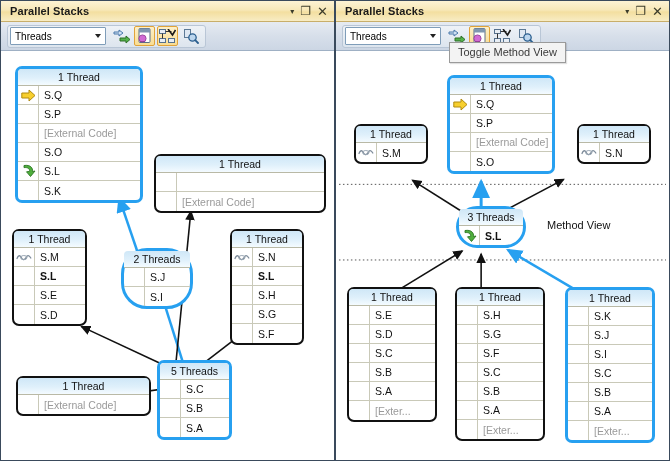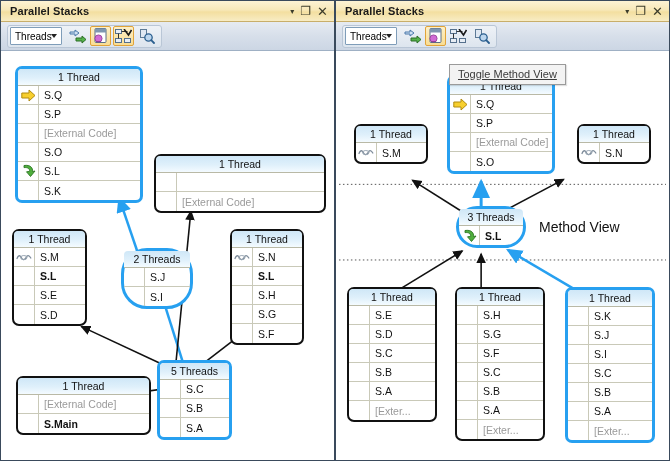--- a/index.html
+++ b/index.html
@@ -67,21 +67,21 @@
   .tb-group {
     display: flex; align-items: center;
     gap: 2px;
     background: linear-gradient(to bottom, #eef2f7, #dde5ee);
     border: 1px solid #b9c6d6;
     border-radius: 3px;
     padding: 1px 4px 1px 2px;
     height: 23px;
   }
   .combo {
-    width: 52px; height: 18px;
+    width: 96px; height: 18px;
     background: #ffffff;
     border: 1px solid #7f9db9;
     border-radius: 1px;
     display: flex; align-items: center;
     font-size: 10px;
     color: #000;
     padding-left: 4px;
     position: relative;
     margin-right: 3px;
   }
@@ -171,23 +171,24 @@
   .row .label {
     padding-left: 5px;
     white-space: nowrap;
     overflow: hidden;
   }
   .row.ext .label { color: #9a9a9a; }
   .row.bold .label { font-weight: bold; }
 
   .plain-text {
     position: absolute;
-    font-size: 14px;
+    font-size: 11px;
     color: #111;
     z-index: 12;
+    margin-left: 8px;
   }
   svg { display:block; }
 </style>
 </head>
 <body>
 
 <div class="screen">
 
   <div class="panel" id="panel-left">
 
@@ -381,24 +382,20 @@
             </div>
           </div>
         </div>
         <div class="node plain" style="left: 14px; top: 324px; width: 135px;">
           <div class="node-hdr">1 Thread</div>
           <div class="rows">
             <div class="row ext">
               <div class="gutter"></div>
               <div class="label">[External Code]</div>
             </div>
-            <div class="row bold">
-              <div class="gutter"></div>
-              <div class="label">S.Main</div>
-            </div>
           </div>
         </div>
         <div class="node sel" style="left: 155px; top: 308px; width: 75px;">
           <div class="node-hdr">5 Threads</div>
           <div class="rows">
             <div class="row">
               <div class="gutter"></div>
               <div class="label">S.C</div>
             </div>
             <div class="row">
@@ -647,16 +644,16 @@
               <div class="label">S.A</div>
             </div>
             <div class="row ext">
               <div class="gutter"></div>
               <div class="label">[Exter...</div>
             </div>
           </div>
         </div>
       </div>
 
-    <div class="tooltip" style="left:113px; top:63px;text-decoration:underline;">Toggle Method View</div>
+    <div class="tooltip" style="left:113px; top:41px;">Toggle Method View</div>
   </div>
 
 </div>
 
 </body></html>

